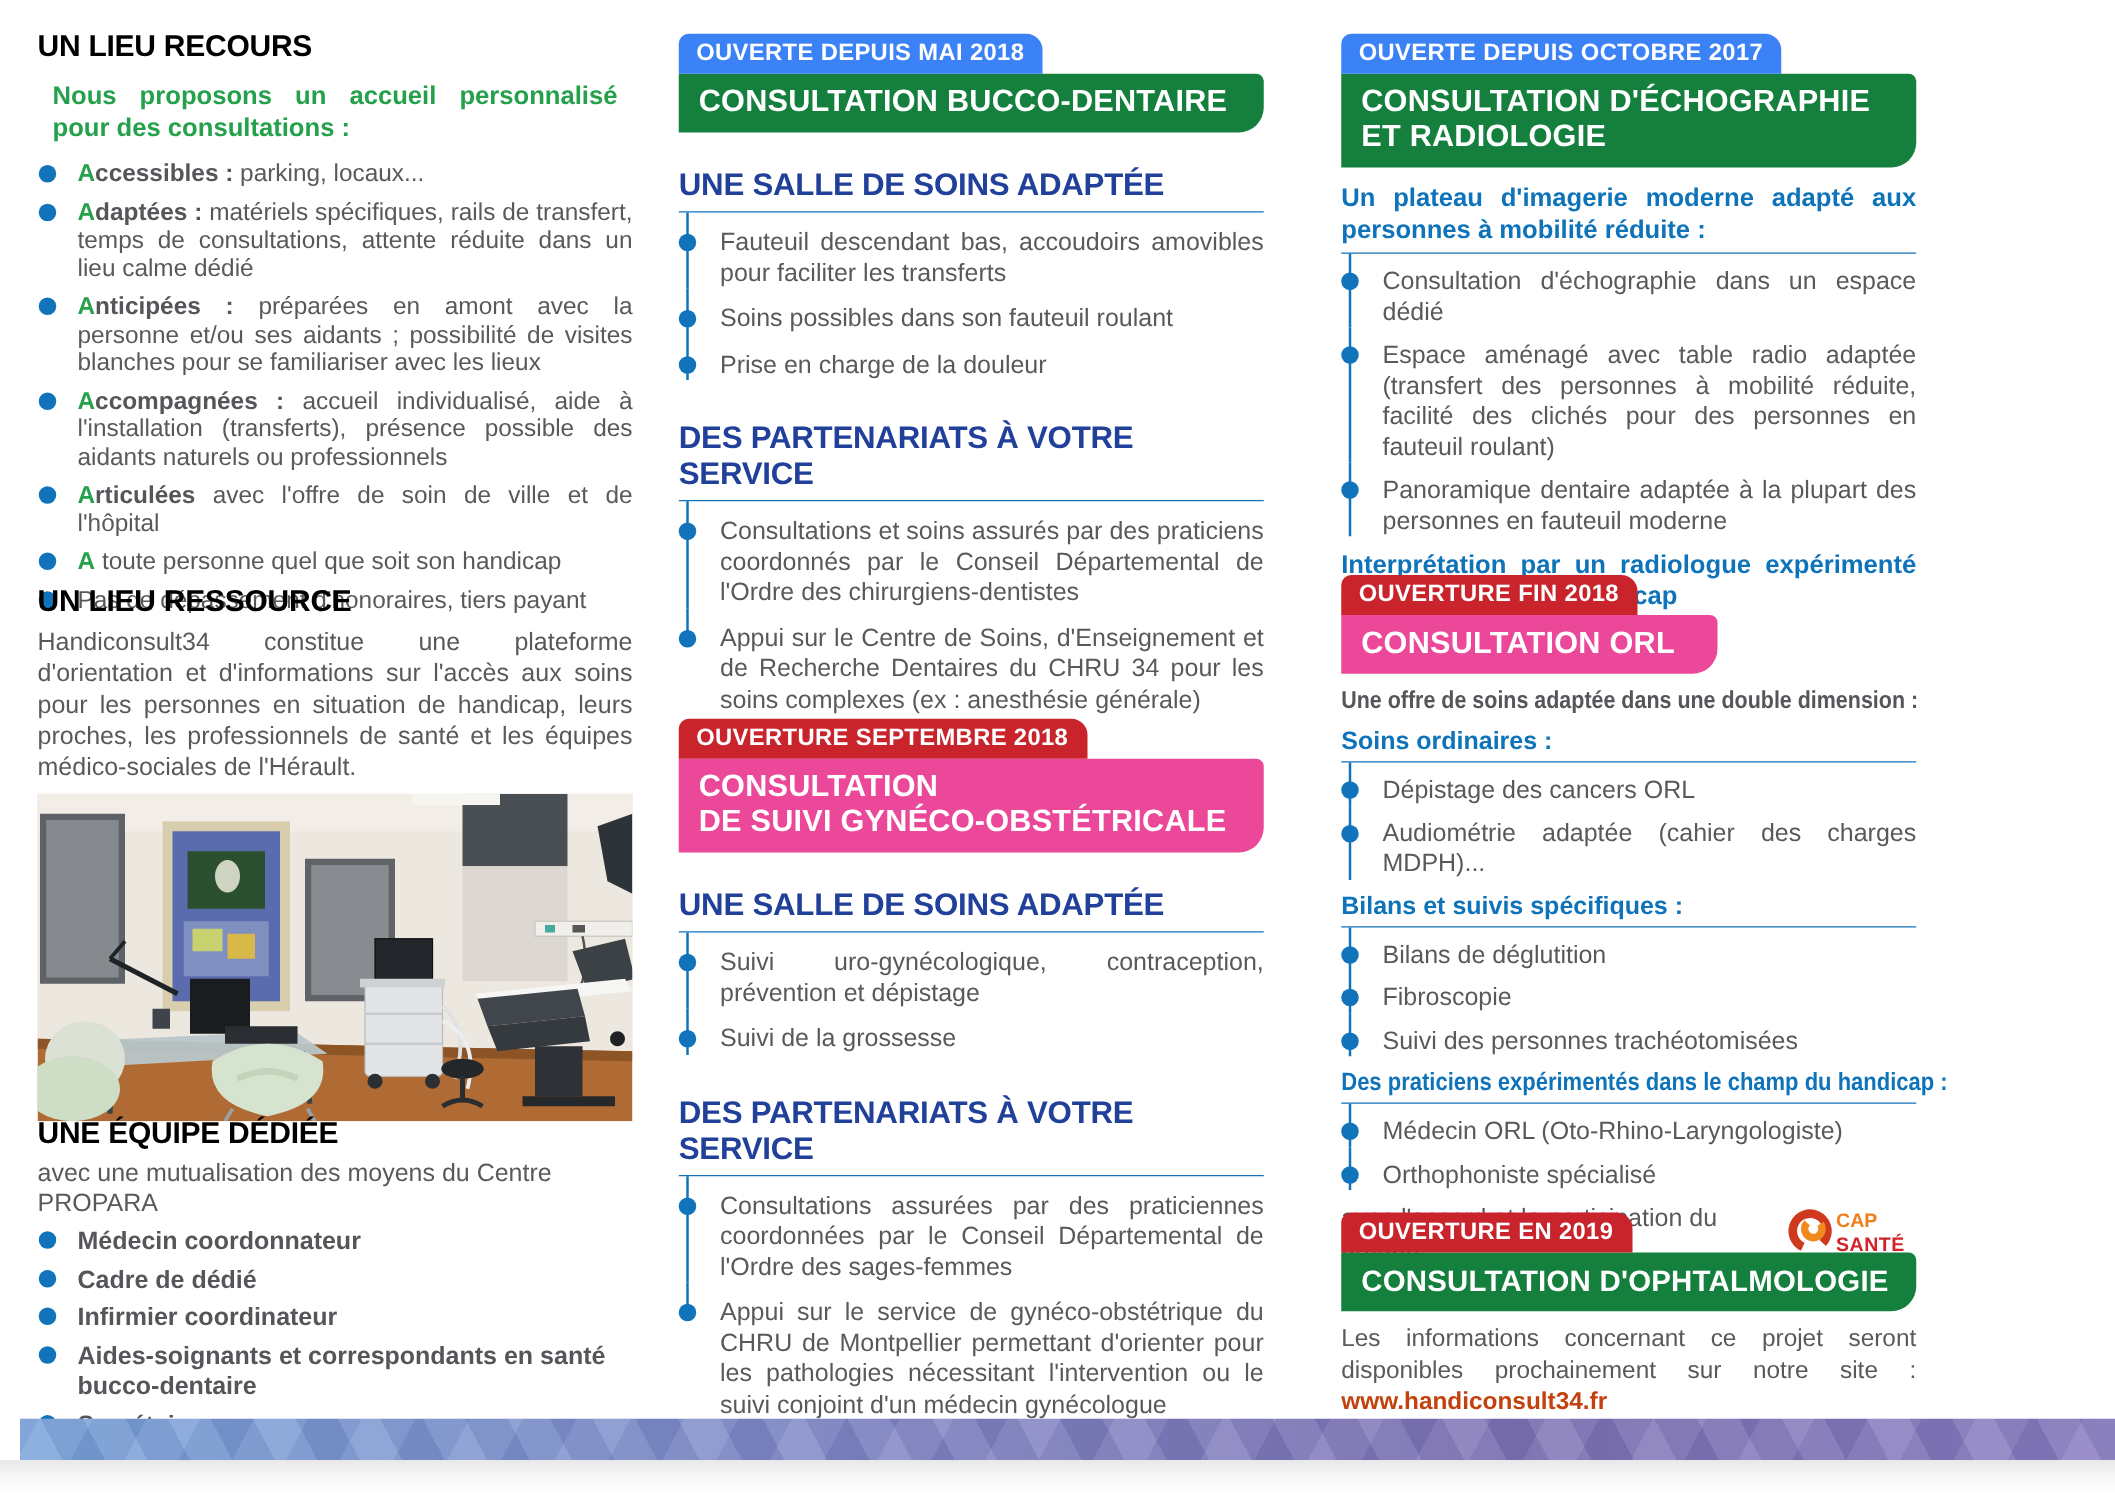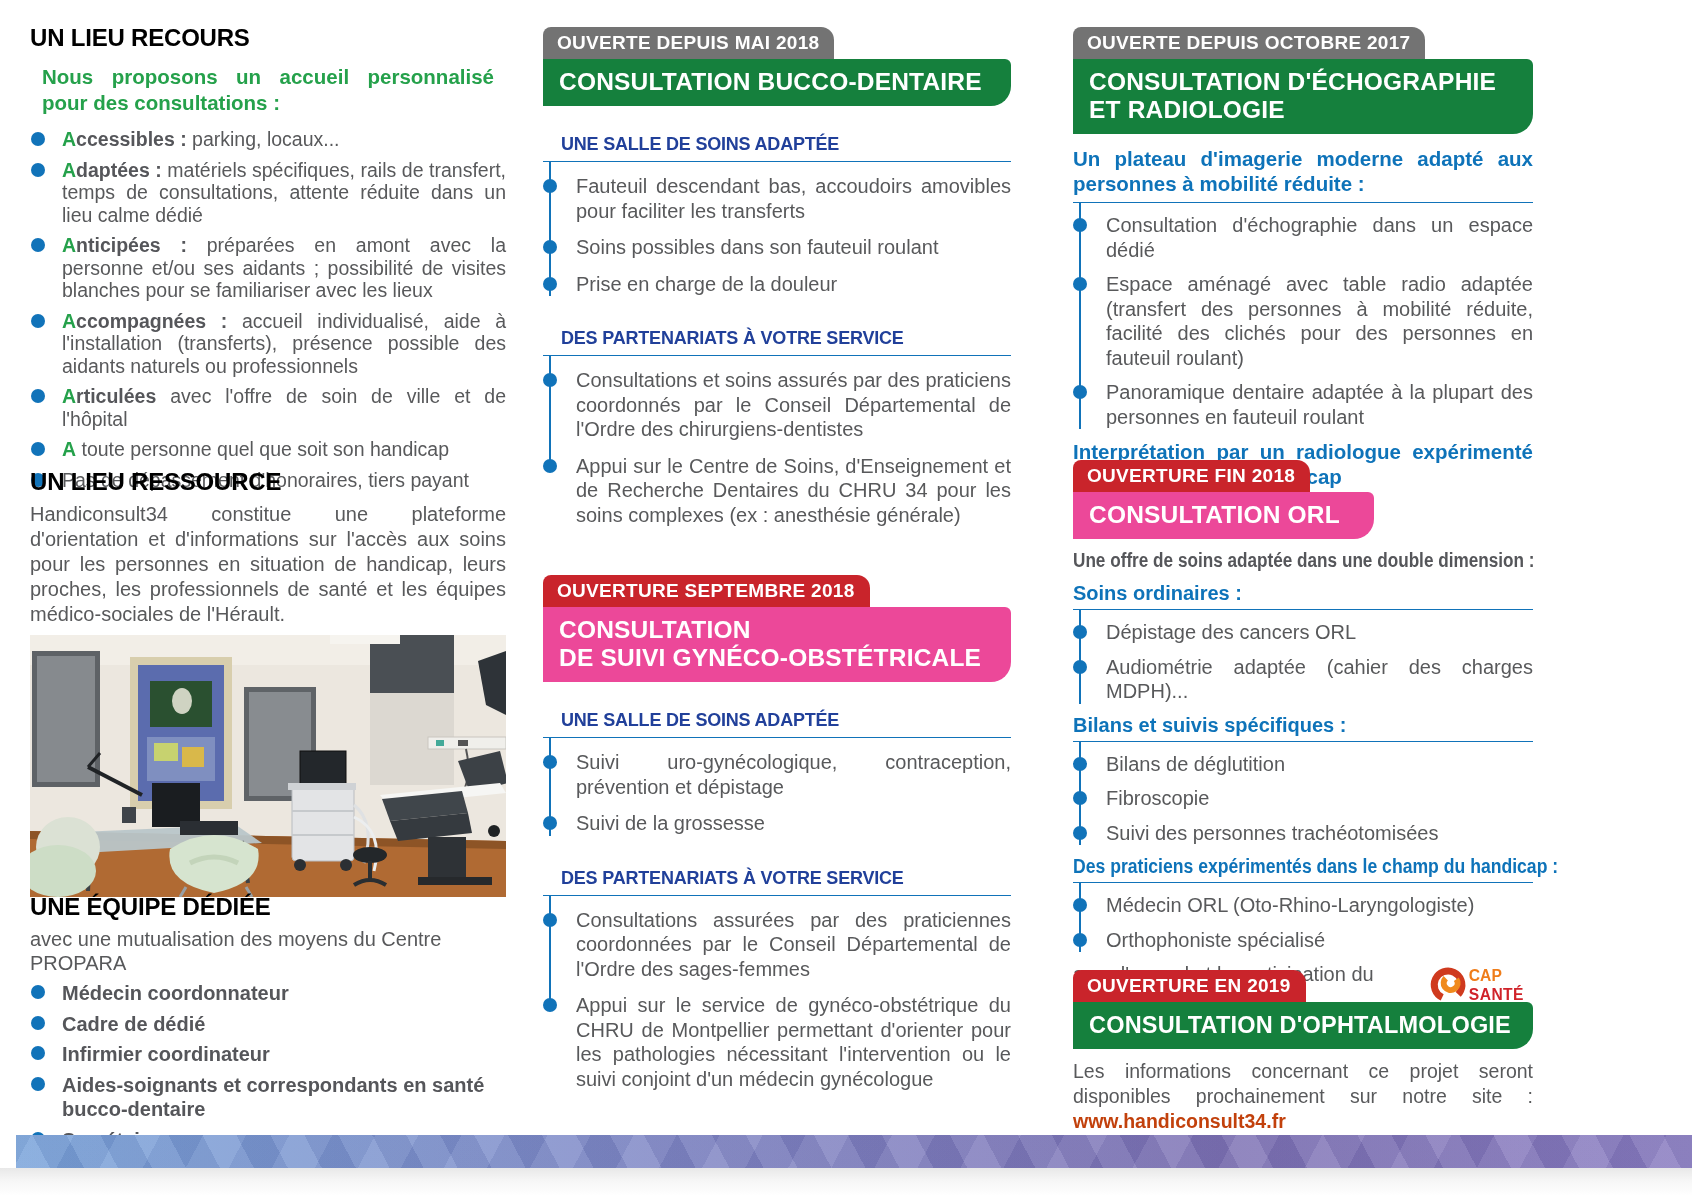--- a/index.html
+++ b/index.html
@@ -9,40 +9,40 @@
     -webkit-font-smoothing:antialiased;
   }
   .col{position:absolute;top:0;height:1140px;}
   .col1{left:30px;width:476px;}
   .col2{left:543px;width:468px;}
   .col3{left:1073px;width:460px;}
   .sec{position:absolute;left:0;right:0;}
 
   
   .h1{font-size:24px;font-weight:bold;color:#000000;margin:0 0 6px 0;letter-spacing:-0.2px;}
-  .h2{font-size:18px;font-weight:bold;color:#21409a;margin:28px 0 0 18px;letter-spacing:-0.2px;}
+  .h2{font-size:25px;font-weight:bold;color:#21409a;margin:28px 0 0 0;letter-spacing:-0.2px;}
   .h2-rule,.g-rule{height:1px;background:#1173b9;margin-top:6px;}
   .g-rule{margin-top:4px;}
 
   
   .intro-green{font-size:20.5px;font-weight:bold;color:#25a14b;line-height:26px;text-align:justify;margin:12px;}
   .b-item{position:relative;padding-left:32px;margin-top:8px;font-size:19.5px;line-height:22.5px;text-align:justify;color:#58595b;}
   .b-dot{position:absolute;left:1px;top:4px;width:14px;height:14px;border-radius:50%;background:#1173b9;}
   .lead-a{font-weight:bold;color:#25a14b;}
   .bold-dark{font-weight:bold;color:#55565a;}
   .res-text{font-size:20px;line-height:25px;text-align:justify;color:#58595b;margin:2px 0 0 0;}
   .photo{margin-top:8px;width:476px;height:262px;overflow:hidden;background:#e9e4dc;}
   .equipe-sub{font-size:20px;line-height:24px;color:#58595b;margin:0;}
   .team-item{position:relative;padding-left:32px;margin-top:6px;font-size:20px;line-height:24.5px;font-weight:bold;color:#55565a;}
   .team-item .b-dot{top:4px;}
 
   
   .badge{display:inline-block;color:#fff;font-weight:bold;font-size:19px;letter-spacing:.3px;
          padding:5px 15px 5px 14px;border-radius:8px 13px 0 0;position:relative;}
-  .badge--green{background:#737373;}
+  .badge--green{background:#3b82f6;}
   .badge--red{background:#c9242b;}
   .title-bar{color:#fff;font-weight:bold;font-size:24.5px;line-height:28px;letter-spacing:.2px;
              padding:9px 16px 10px 16px;border-radius:0 6px 20px 0;box-sizing:border-box;}
   .bar--olive{background:#15803d;}
   .bar--green{background:#ec4899;}
   .bar--fit{display:inline-block;padding-right:34px;}
 
   
   .t-item{position:relative;padding:12px 0 0 33px;font-size:20px;line-height:24.5px;text-align:justify;color:#58595b;
           background:linear-gradient(#1173b9,#1173b9) 6px 0 / 2px 100% no-repeat;}
@@ -225,21 +225,21 @@
     <div class="badge badge--green">OUVERTE DEPUIS OCTOBRE 2017</div>
     <div class="title-bar bar--olive">
       <div>CONSULTATION D'ÉCHOGRAPHIE</div>
       <div>ET RADIOLOGIE</div>
     </div>
 
     <p class="blue-strong">Un plateau d'imagerie moderne adapté aux personnes à mobilité réduite :</p>
     <div class="h2-rule"></div>
     <div class="t-item t-item--tight"><span class="t-dot"></span><span>Consultation d'échographie dans un espace dédié</span></div>
     <div class="t-item t-item--tight"><span class="t-dot"></span><span>Espace aménagé avec table radio adaptée (transfert des personnes à mobilité réduite, facilité des clichés pour des personnes en fauteuil roulant)</span></div>
-    <div class="t-item t-item--tight"><span class="t-dot"></span><span>Panoramique dentaire adaptée à la plupart des personnes en fauteuil roulant</span></div>
+    <div class="t-item t-item--tight"><span class="t-dot"></span><span>Panoramique dentaire adaptée à la plupart des personnes en fauteuil moderne</span></div>
     <p class="blue-strong" style="margin-top:10px">Interprétation par un radiologue expérimenté dans le champ du handicap</p>
   </div>
 
   <div class="sec" style="top:460px">
     <div class="badge badge--red">OUVERTURE FIN 2018</div>
     <div><div class="title-bar bar--green bar--fit">CONSULTATION ORL</div></div>
 
     <div class="dark-strong"><span class="fit1">Une offre de soins adaptée dans une double dimension :</span></div>
 
     <div class="group-h">Soins ordinaires :</div>

